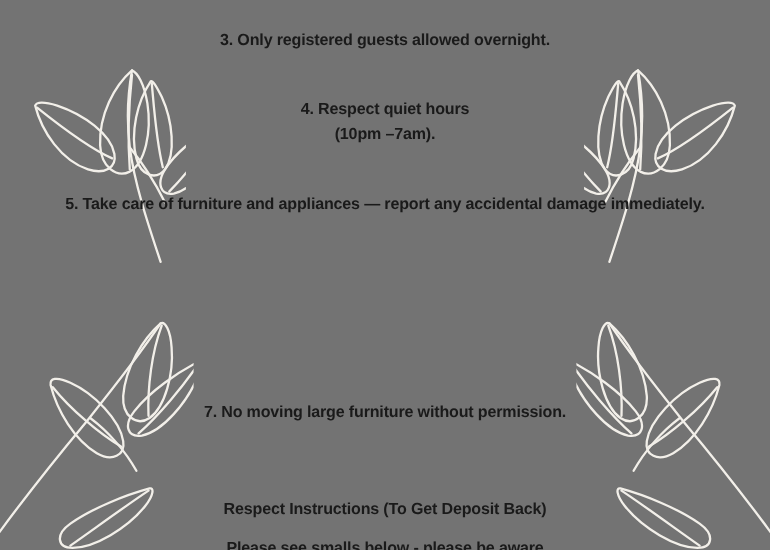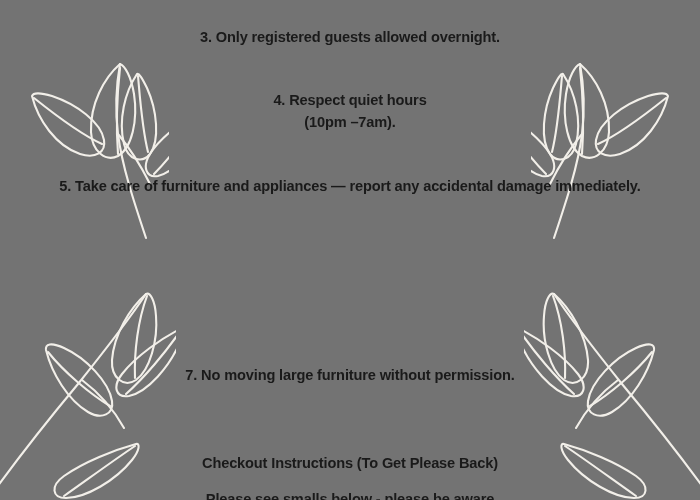--- a/index.html
+++ b/index.html
@@ -156,17 +156,17 @@
       <path d="M96 148 C 112 160, 128 178, 138 196"></path>
     </svg>
   </div>
 
   <div class="content">
     <div class="rule rule-3">3. Only registered guests allowed overnight.</div>
     <div class="rule rule-4">4. Respect quiet hours
 (10pm –7am).</div>
     <div class="rule rule-5">5. Take care of furniture and appliances — report any accidental damage immediately.</div>
     <div class="rule rule-7">7. No moving large furniture without permission.</div>
-    <div class="rule heading-checkout">Checkout Instructions (To Get Please Back)</div>
+    <div class="rule heading-checkout">Respect Instructions (To Get Deposit Back)</div>
     <div class="rule rule-clipped">Please see smalls below - please be aware</div>
   </div>
 
 </div>
 
 </body></html>

